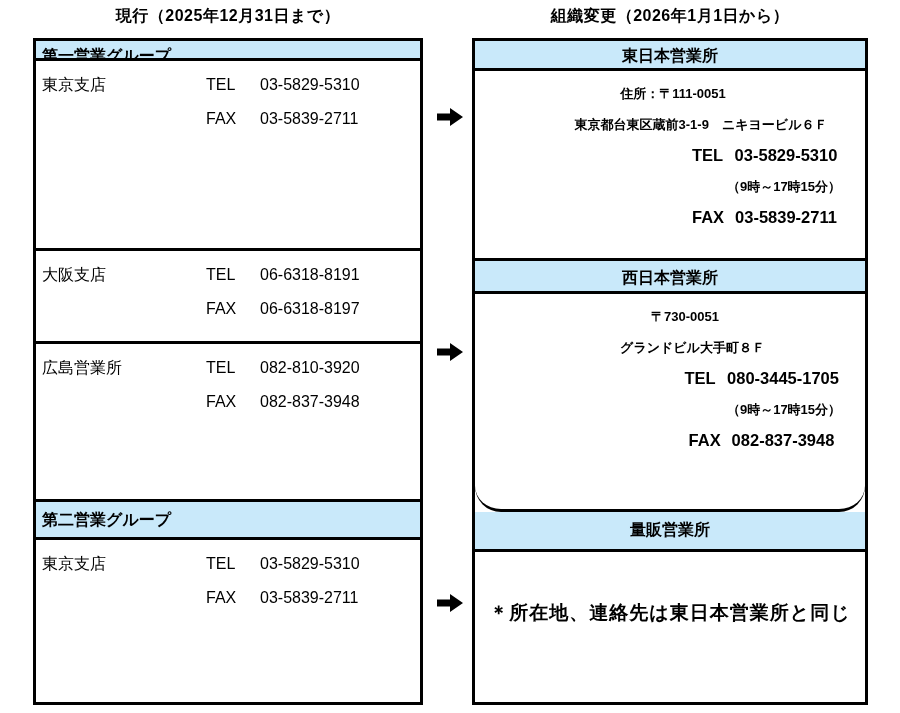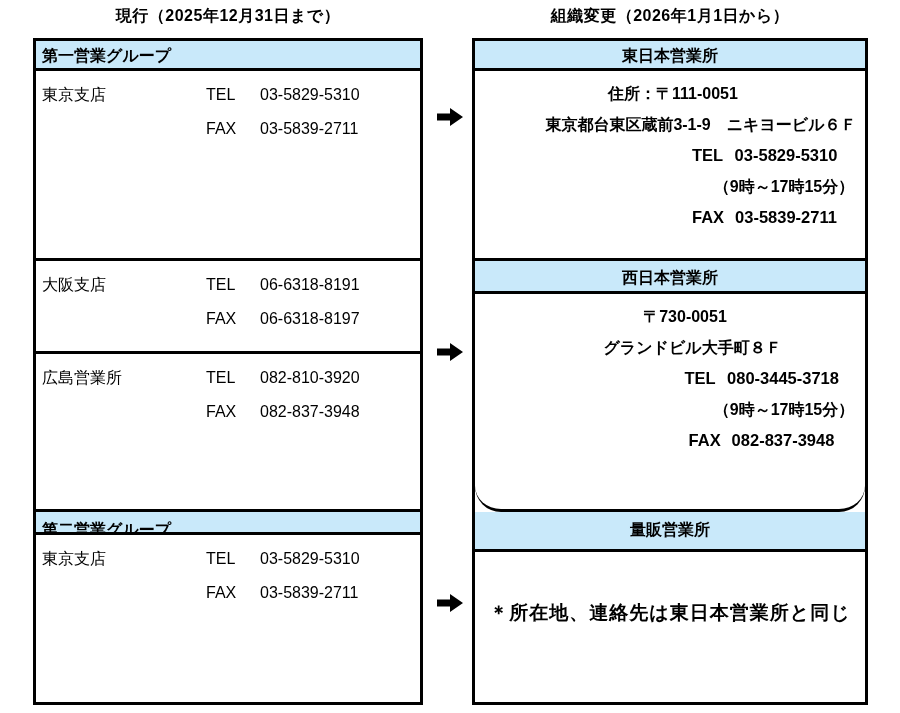--- a/index.html
+++ b/index.html
@@ -46,25 +46,25 @@
   }
   .row:last-child { border-bottom: none; }
 
   .band {
     background: #C9E9FA;
     font-size: 16px;
     font-weight: bold;
     padding: 3px 6px 0 6px;
     line-height: 24px;
   }
-  .board.left  .band1 { height: 30px; }
+  .board.left  .band1 { height: 20px; }
   .board.left  .cell1 { height: 190px; }
   .board.left  .cell2 { height: 93px; }
   .board.left  .cell3 { height: 158px; }
-  .board.left  .band2 { height: 23px; padding-top: 6px; }
+  .board.left  .band2 { height: 38px; padding-top: 6px; }
   .board.left  .cell4 { flex: 1; }
 
   .board.right .band1 { height: 30px; }
   .board.right .cellE { height: 190px; }
   .board.right .band2 { height: 33px; padding-top: 5px; }
   .board.right .cellW { height: 218px; border-radius: 26px; }
   .board.right .band3 { height: 40px; padding-top: 6px; }
   .board.right .cellR { flex: 1; }
 
   
@@ -75,21 +75,21 @@
   }
   .office .line {
     display: grid;
     grid-template-columns: 164px 54px auto;
     line-height: 34px;
   }
 
   
   .detail { padding-top: 7px; font-weight: bold; }
   .detail .ln { line-height: 31px; white-space: pre; }
-  .small { font-size: 16px; }
+  .small { font-size: 13px; }
   .phone { font-size: 16.5px; }
   .phone .plabel { display: inline-block; min-width: 54px; }
   .ind0   { padding-left: 6px; }
   .ind30  { padding-left: 30px; }
   .ind45  { padding-left: 45px; }
   .ind62  { padding-left: 62px; }
   .ind172 { padding-left: 172px; }
   .ind178 { padding-left: 178px; }
   .ind228 { padding-left: 228px; }
 
@@ -182,21 +182,21 @@
       <div class="ln phone ind178"><span class="plabel">TEL</span><span>03-5829-5310</span></div>
       <div class="ln small ind228">（9時～17時15分）</div>
       <div class="ln phone ind178"><span class="plabel">FAX</span><span>03-5839-2711</span></div>
     </div>
 
     <div class="row band band2">西日本営業所</div>
 
     <div class="row cellW detail">
       <div class="ln small ind30">〒730-0051</div>
       <div class="ln small ind45">グランドビル大手町８Ｆ</div>
-      <div class="ln phone ind172"><span class="plabel">TEL</span><span>080-3445-3718</span></div>
+      <div class="ln phone ind172"><span class="plabel">TEL</span><span>080-3445-1705</span></div>
       <div class="ln small ind228">（9時～17時15分）</div>
       <div class="ln phone ind172"><span class="plabel">FAX</span><span>082-837-3948</span></div>
     </div>
 
     <div class="row band band3">量販営業所</div>
 
     <div class="row cellR note-cell">
       <div class="note-text">＊所在地、連絡先は東日本営業所と同じ</div>
     </div>
   </div>

